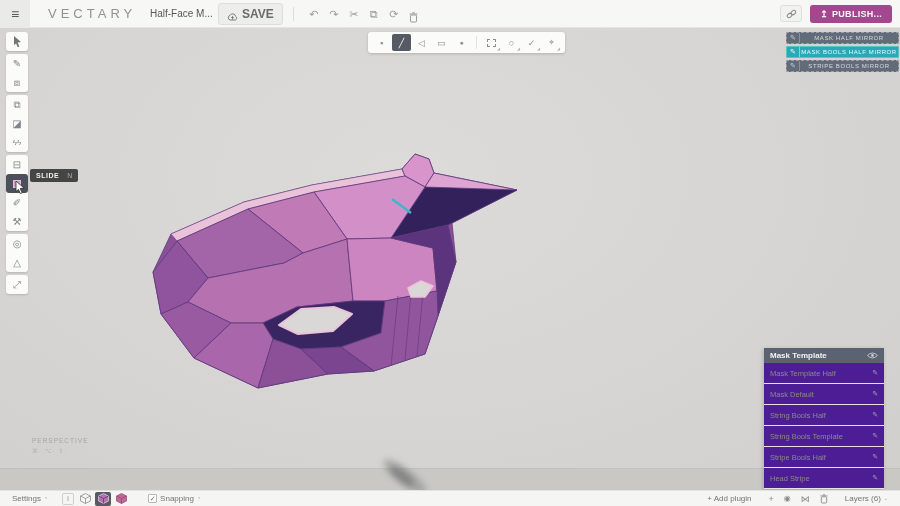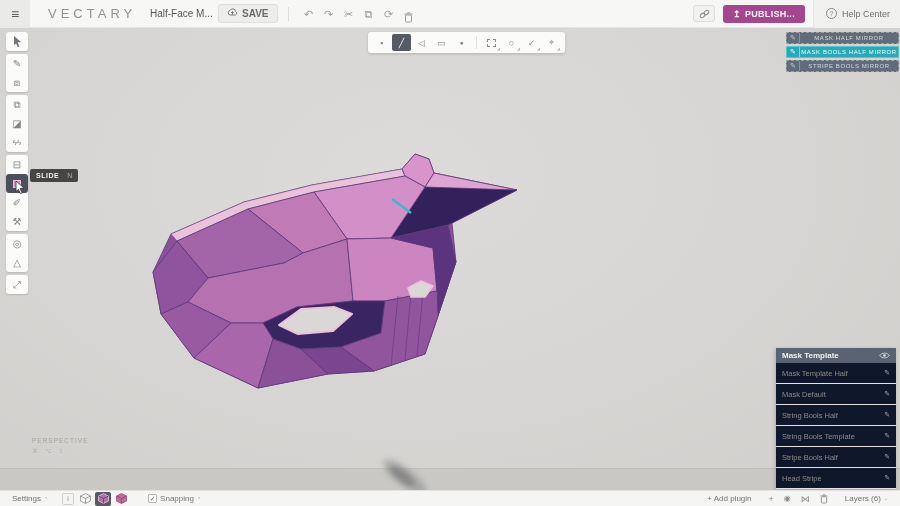--- a/index.html
+++ b/index.html
@@ -4,21 +4,21 @@
 <style>
   * { margin:0; padding:0; box-sizing:border-box; }
   html,body { width:900px; height:506px; overflow:hidden; }
   body { font-family:"Liberation Sans", sans-serif; background:#d5d4d2; position:relative; }
 
   
   .topbar { position:absolute; top:0; left:0; width:900px; height:28px; background:#f7f7f5; border-bottom:1px solid #e4e4e2; display:flex; align-items:center; z-index:30; }
   .menu-box { width:30px; height:28px; background:#eaeae8; display:flex; align-items:center; justify-content:center; color:#5a5a58; font-size:14px; cursor:pointer; }
   .logo { color:#92928f; font-size:13px; letter-spacing:4px; font-weight:500; margin-left:18px; width:88px; }
   .doc-title { color:#575755; font-size:10px; margin-left:14px; width:64px; white-space:nowrap; overflow:hidden; }
-  .save-btn { display:flex; align-items:flex-start; gap:4px; background:#ededeb; border:1px solid #dededc; border-radius:3px; color:#6b6b69; font-size:10px; font-weight:bold; padding:3px 8px; margin-left:4px; }
+  .save-btn { display:flex; align-items:flex-end; gap:4px; background:#ededeb; border:1px solid #dededc; border-radius:3px; color:#6b6b69; font-size:12px; font-weight:bold; padding:3px 8px; margin-left:4px; }
   .tb-divider { width:1px; height:14px; background:#dddddb; margin:0 10px; }
   .tb-icon { color:#9b9b99; font-size:11px; width:20px; text-align:center; line-height:28px; }
   .tb-right { margin-left:auto; display:flex; align-items:center; height:28px; }
   .link-btn { width:22px; height:17px; border:1px solid #dededc; border-radius:3px; background:#f2f2f0; display:flex; align-items:center; justify-content:center; margin-right:8px; }
   .publish-btn { background:#a4478e; color:#fdf4fa; font-size:9px; font-weight:bold; border-radius:3px; padding:4px 10px; display:flex; gap:4px; align-items:center; margin-right:8px; letter-spacing:.3px; }
   .help-zone { background:#f0f0ee; height:28px; display:flex; align-items:center; gap:5px; padding:0 10px 0 12px; border-left:1px solid #e6e6e4; }
   .help-icon { width:11px; height:11px; border:1px solid #8a8a88; border-radius:50%; color:#8a8a88; font-size:7px; display:flex; align-items:center; justify-content:center; }
   .help-label { color:#6f6f6d; font-size:9px; }
 
   
@@ -50,21 +50,21 @@
   
   .mirror-stack { position:absolute; top:32px; right:1px; width:113px; display:flex; flex-direction:column; gap:2px; z-index:20; }
   .mbar { height:12px; display:flex; align-items:center; background:#626c79; border:1px dashed rgba(255,255,255,.35); border-radius:1px; }
   .mbar .m-pencil { width:13px; text-align:center; color:#c8cdd3; font-size:7px; border-right:1px solid rgba(255,255,255,.25); line-height:10px; }
   .mbar .m-label { flex:1; color:#d5dade; font-size:6px; letter-spacing:.6px; text-align:center; white-space:nowrap; overflow:hidden; }
   .mbar.active { background:#2aa9b6; border:1px solid #57c3cd; }
   .mbar.active .m-label { color:#eafcff; }
   .mbar.active .m-pencil { color:#eafcff; border-right-color:rgba(255,255,255,.45); }
 
   
-  .layers-panel { position:absolute; right:4px; bottom:17px; width:120px; background:#0f172a; box-shadow:-1px 1px 4px rgba(0,0,0,.18); z-index:20; }
+  .layers-panel { position:absolute; right:16px; bottom:17px; width:120px; background:#4c1d95; box-shadow:-1px 1px 4px rgba(0,0,0,.18); z-index:20; }
   .lp-header { height:15px; background:#5a6372; color:#f3f3f1; font-size:8px; font-weight:bold; display:flex; align-items:center; padding:0 6px; }
   .lp-header .lp-eye { margin-left:auto; }
   .lp-row { height:17px; display:flex; align-items:center; padding:10px 6px; border-bottom:1px solid #e4e3e1; }
   .lp-row .lp-name { color:#8b8b89; font-size:7.5px; flex:1; }
   .lp-row .lp-pencil { color:#a2a2a0; font-size:7px; }
 
   
   .persp { position:absolute; left:32px; bottom:36px; z-index:15; }
   .persp .p-label { color:#a6a5a2; font-size:6.5px; letter-spacing:1px; }
   .persp .p-hints { color:#b3b2af; font-size:6px; margin-top:3px; letter-spacing:1px; }
@@ -114,24 +114,20 @@
   <div class="tb-right">
     <div class="link-btn">
       <svg class="svg-ico" width="11" height="10" viewBox="0 0 11 10">
           <ellipse cx="3.6" cy="6.4" rx="2.6" ry="1.8" transform="rotate(-38 3.6 6.4)" fill="none" stroke="#8b8b89" stroke-width="1"></ellipse>
           <ellipse cx="7.4" cy="3.6" rx="2.6" ry="1.8" transform="rotate(-38 7.4 3.6)" fill="none" stroke="#8b8b89" stroke-width="1"></ellipse>
         </svg>
     </div>
     <div class="publish-btn">
       <span>↥</span>
       <span>PUBLISH...</span>
-    </div>
-    <div class="help-zone">
-      <span class="help-icon">?</span>
-      <span class="help-label">Help Center</span>
     </div>
   </div>
 </div>
 
 <div class="viewport">
   <div class="floor"></div>
 
   <svg class="model-svg" width="900" height="462" viewBox="0 28 900 462">
     <defs>
       <filter id="soft" x="-60%" y="-60%" width="220%" height="220%">

